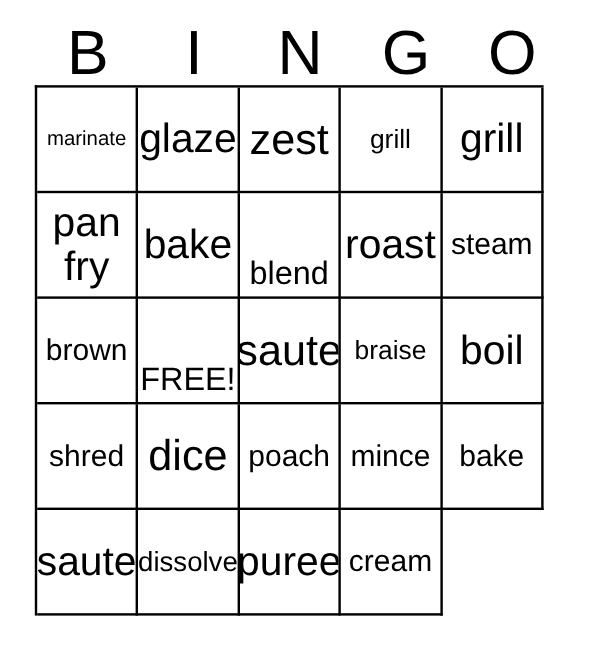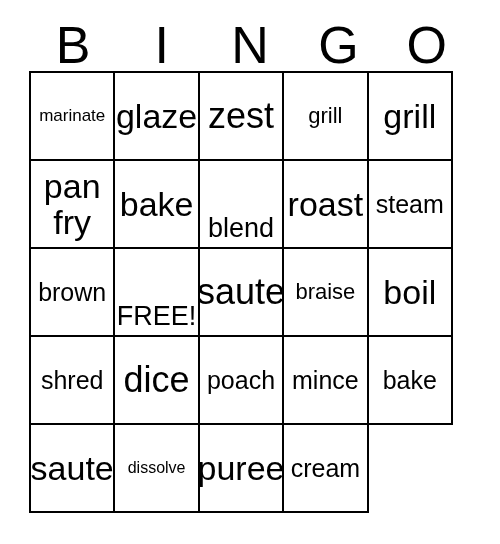--- a/index.html
+++ b/index.html
@@ -64,21 +64,21 @@
     overflow: hidden;
     padding: 0 1px;
   }
   .cell span {
     display: block;
     line-height: 1.06;
     white-space: pre-line;
   }
   
   .fs-xs  { font-size: 17px; }
-  .fs-s   { font-size: 16px; }
+  .fs-s   { font-size: 23px; }
   .fs-m   { font-size: 22px; }
   .fs-ml  { font-size: 25px; text-align: center; }
   .fs-l   { font-size: 27px; margin-top: 48px; }
   .fs-xl  { font-size: 34px; }
   .fs-xxl { font-size: 34px; }
   .fs-max { font-size: 36px; }
 </style>
 </head>
 <body>
 

